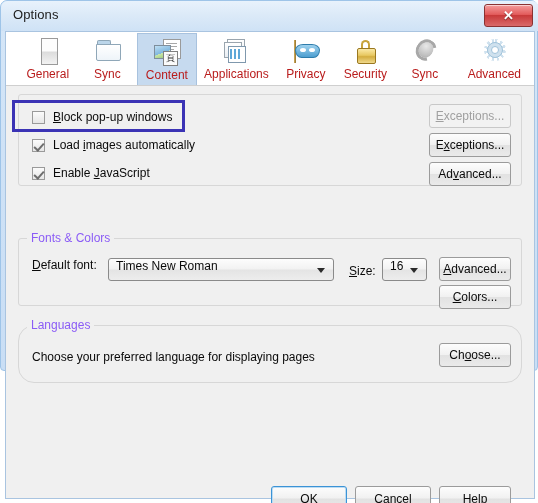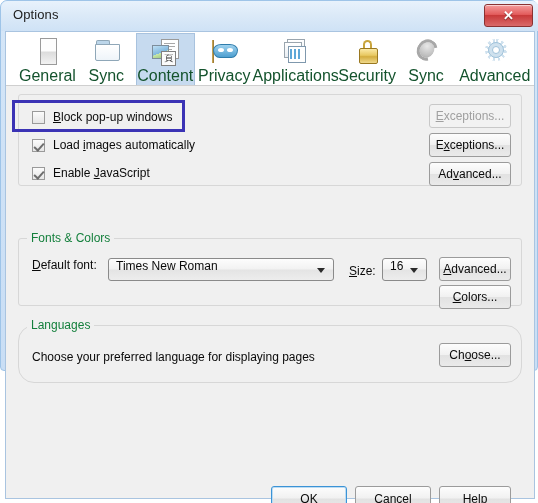--- a/index.html
+++ b/index.html
@@ -112,22 +112,22 @@
     border-right: 1px solid #a8c2de;
     border-top: 1px solid #a8c2de;
   }
   .tab-icon {
     width: 30px;
     height: 28px;
     position: relative;
     margin-bottom: 2px;
   }
   .tab-label {
-    font-size: 16px;
-    color: #14532d;
+    font-size: 12px;
+    color: #b91c1c;
     white-space: nowrap;
   }
 
   
   .ic-general-outer {
     position: absolute; left: 8px; top: 1px;
     width: 15px; height: 25px;
     border: 1px solid #9a9a9a;
     background: linear-gradient(180deg,#fdfdfd 0%,#fdfdfd 48%,#dcdcdc 52%,#f2f2f2 100%);
   }
@@ -290,21 +290,21 @@
     background: transparent;
     box-sizing: border-box;
   }
   .group-legend {
     position: absolute;
     top: -8px;
     left: 8px;
     background: #f0f0f0;
     padding: 0 4px;
     font-size: 12px;
-    color: #15803d;
+    color: #8b5cf6;
   }
 
   
   .cb-row {
     position: absolute;
     display: flex;
     align-items: center;
     height: 18px;
   }
   .cbox {
@@ -442,41 +442,41 @@
             <div class="ic-content-line" style="left:2px;top:3px;width:11px;"></div>
             <div class="ic-content-line" style="left:2px;top:6px;width:11px;"></div>
             <div class="ic-content-line" style="left:2px;top:9px;width:8px;"></div>
           </div>
           <div class="ic-content-img"></div>
           <div class="ic-content-box">頁</div>
         </div>
         <span class="tab-label">Content</span>
       </div>
 
+      <div class="tab wide">
+        <div class="tab-icon">
+          <div class="ic-app-back"></div>
+          <div class="ic-app-mid"></div>
+          <div class="ic-app-front"></div>
+          <div class="ic-app-grid"></div>
+        </div>
+        <span class="tab-label">Applications</span>
+      </div>
+
       <div class="tab">
         <div class="tab-icon">
           <div class="ic-mask-stick"></div>
           <div class="ic-mask">
             <div class="ic-mask-eye" style="left:4px;"></div>
             <div class="ic-mask-eye" style="right:4px;"></div>
           </div>
         </div>
         <span class="tab-label">Privacy</span>
       </div>
 
-      <div class="tab wide">
-        <div class="tab-icon">
-          <div class="ic-app-back"></div>
-          <div class="ic-app-mid"></div>
-          <div class="ic-app-front"></div>
-          <div class="ic-app-grid"></div>
-        </div>
-        <span class="tab-label">Applications</span>
-      </div>
-
       <div class="tab">
         <div class="tab-icon">
           <div class="ic-lock-shackle"></div>
           <div class="ic-lock-body"></div>
         </div>
         <span class="tab-label">Security</span>
       </div>
 
       <div class="tab">
         <div class="tab-icon">

